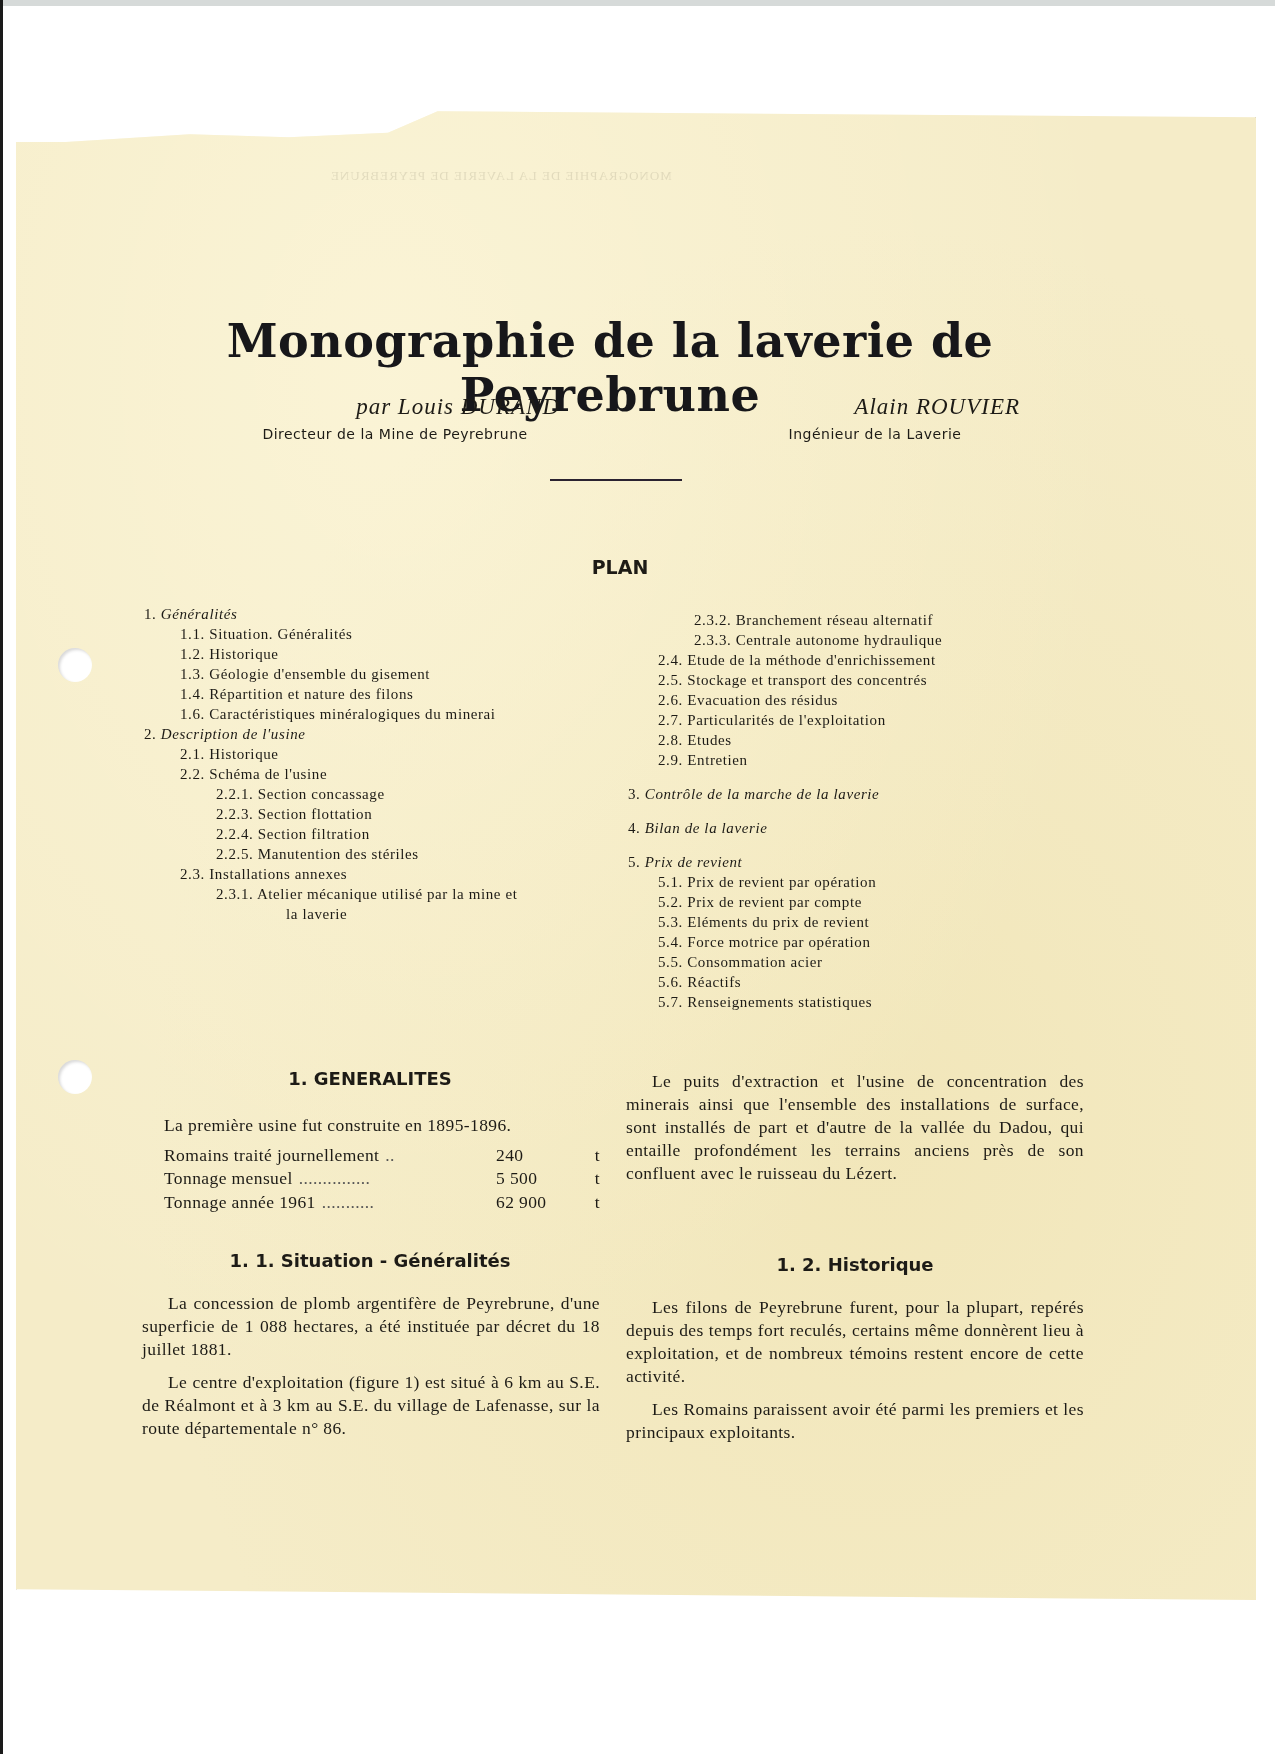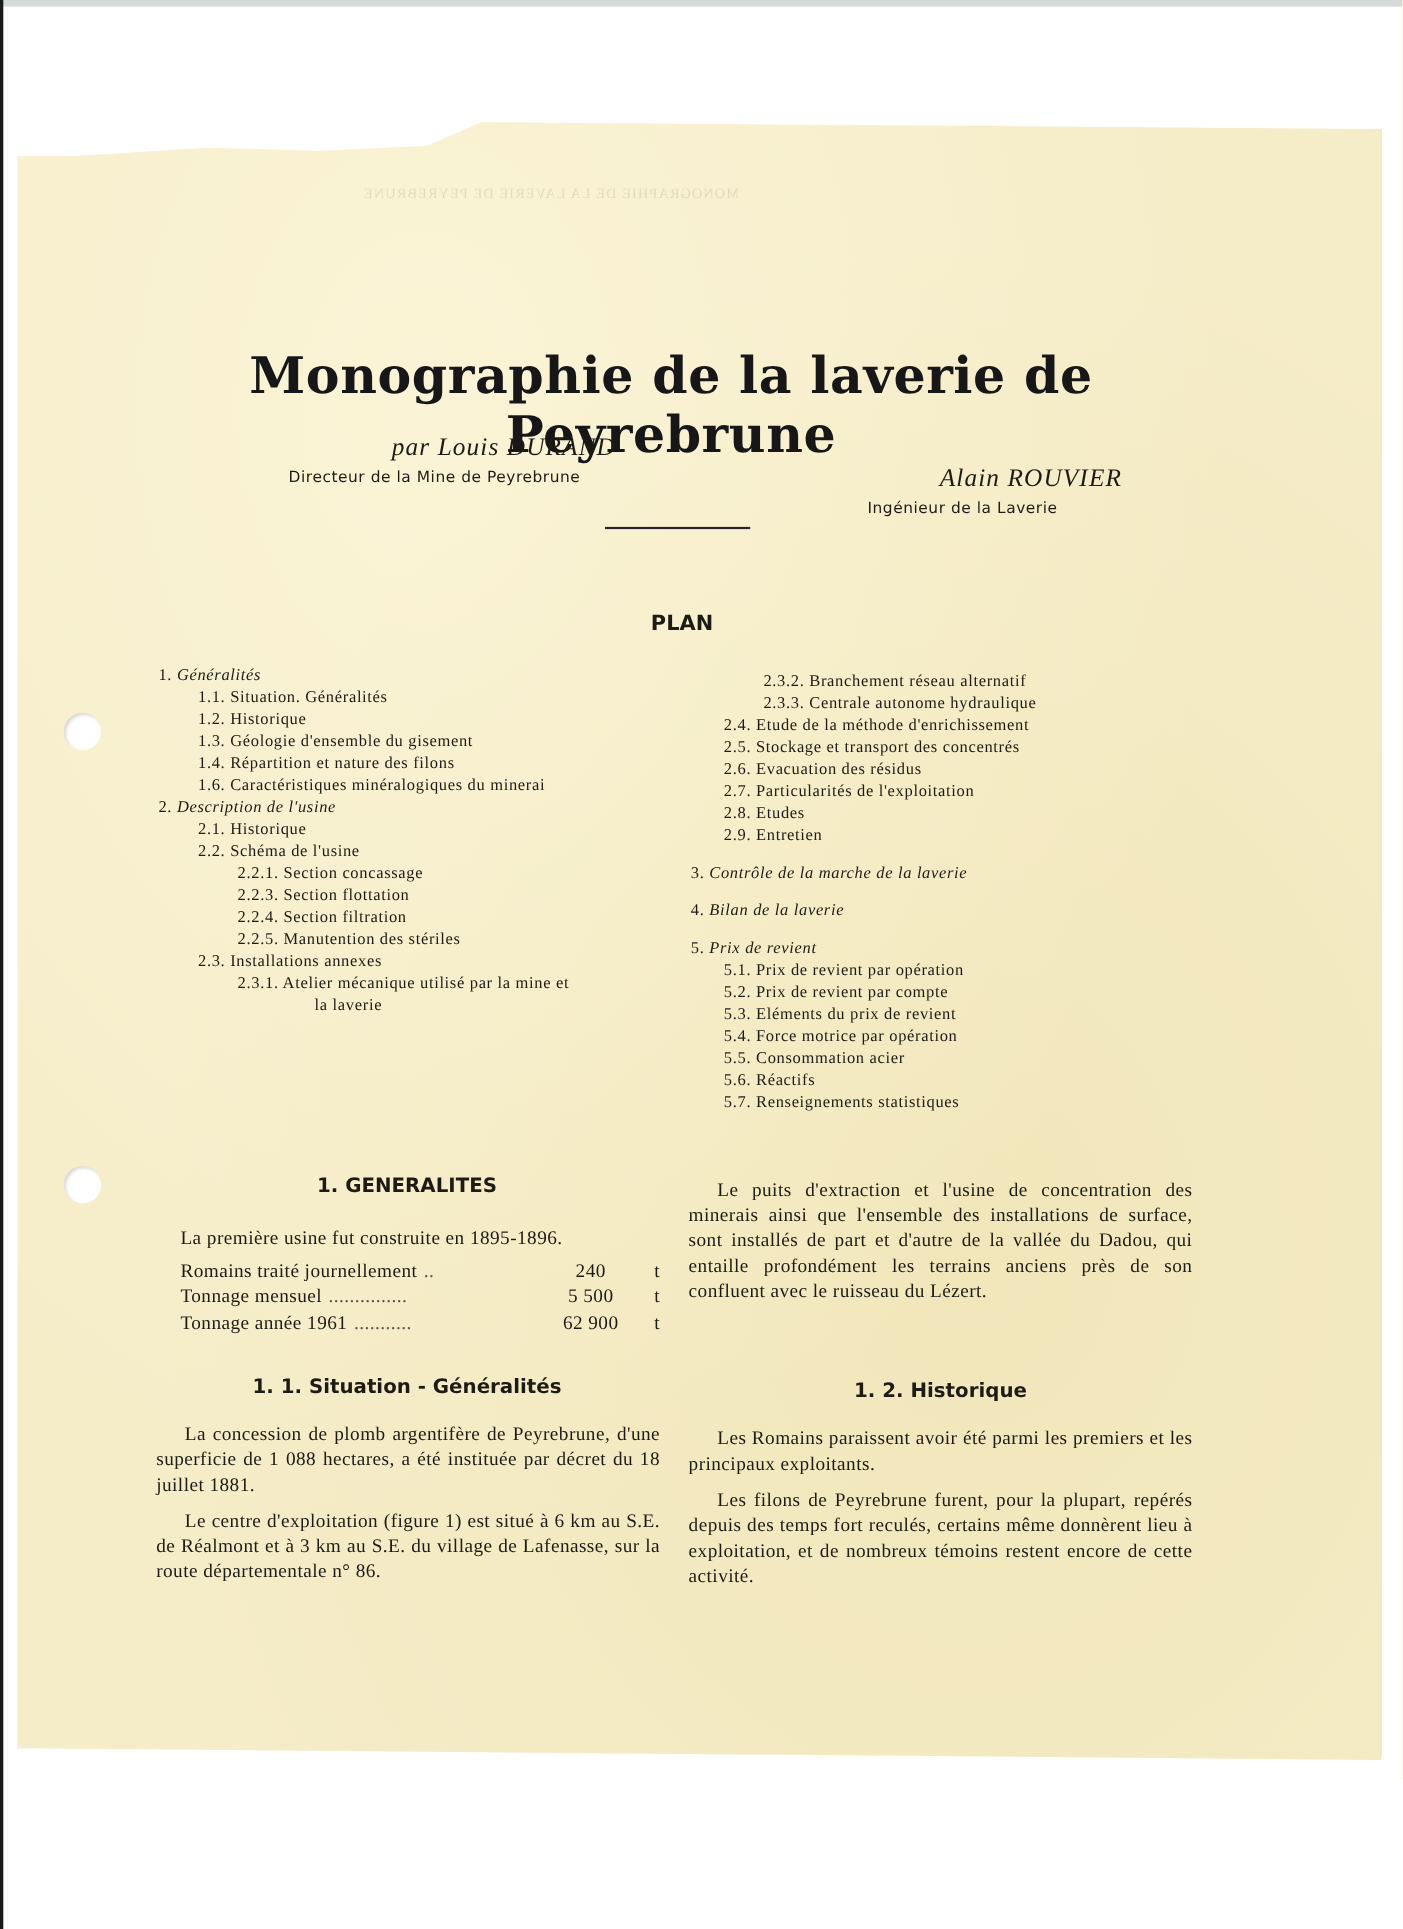--- a/index.html
+++ b/index.html
@@ -57,21 +57,21 @@
 
     .section-heading {
       position: absolute; text-align: center;
       font-family: "DejaVu Sans", "Liberation Sans", sans-serif; font-weight: bold; font-size: 18px;
     }
     .body-text { position: absolute; font-size: 17.5px; line-height: 23px; text-align: justify; letter-spacing: 0.4px; }
     .body-text p { margin: 0 0 10px 0; text-indent: 26px; }
     .stats-line { display: flex; font-size: 17.5px; line-height: 23.5px; letter-spacing: 0.4px; }
     .stats-line .lbl { flex: 0 0 auto; }
     .stats-line .dots { flex: 1 1 auto; overflow: hidden; white-space: nowrap; color: #555; padding: 0 6px; }
-    .stats-line .val { flex: 0 0 82px; text-align: center; }
+    .stats-line .val { flex: 0 0 82px; text-align: left; }
     .stats-line .unit { flex: 0 0 22px; text-align: right; }
   </style>
 </head>
 <body>
 
 <div class="scan-edge-top"></div>
 <div class="scan-edge-left"></div>
 
 <div class="paper"></div>
 
@@ -79,21 +79,21 @@
 <div class="punch-hole" style="left:58px; top:1060px;"></div>
 
 <div class="bleed" style="left:330px; top:168px;">MONOGRAPHIE DE LA LAVERIE DE PEYREBRUNE</div>
 
 <h1 class="title" style="margin:0;">Monographie de la laverie de Peyrebrune</h1>
 
 <div class="author-block" style="left:230px; top:394px; width:330px;">
   <div class="author-name">par Louis DURAND</div>
   <div class="author-role">Directeur de la Mine de Peyrebrune</div>
 </div>
-<div class="author-block" style="left:730px; top:394px; width:290px;margin-top:28px;">
+<div class="author-block" style="left:730px; top:394px; width:290px;">
   <div class="author-name">Alain ROUVIER</div>
   <div class="author-role">Ingénieur de la Laverie</div>
 </div>
 
 <div class="rule"></div>
 
 <div class="plan-heading">PLAN</div>
 
 <div class="toc toc-col1" id="toc-col1" style="left:144px; top:604px; width:470px;">
     <div class="toc-item l1"><span class="num">1.</span> <span>Généralités</span></div>
@@ -167,15 +167,15 @@
 </div>
 
 <div class="section-heading" style="left:200px; top:1250px; width:340px;">1. 1. Situation - Généralités</div>
 <div class="body-text" style="left:142px; top:1292px; width:458px;">
   <p>La concession de plomb argentifère de Peyrebrune, d'une superficie de 1 088 hectares, a été instituée par décret du 18 juillet 1881.</p>
   <p>Le centre d'exploitation (figure 1) est situé à 6 km au S.E. de Réalmont et à 3 km au S.E. du village de Lafenasse, sur la route départementale n° 86.</p>
 </div>
 
 <div class="section-heading" style="left:720px; top:1254px; width:270px;">1. 2. Historique</div>
 <div class="body-text" style="left:626px; top:1296px; width:458px;">
+  <p>Les filons de Peyrebrune furent, pour la plupart, repérés depuis des temps fort reculés, certains même donnèrent lieu à exploitation, et de nombreux témoins restent encore de cette activité.</p>
   <p>Les Romains paraissent avoir été parmi les premiers et les principaux exploitants.</p>
-  <p>Les filons de Peyrebrune furent, pour la plupart, repérés depuis des temps fort reculés, certains même donnèrent lieu à exploitation, et de nombreux témoins restent encore de cette activité.</p>
 </div>
 
 </body></html>

